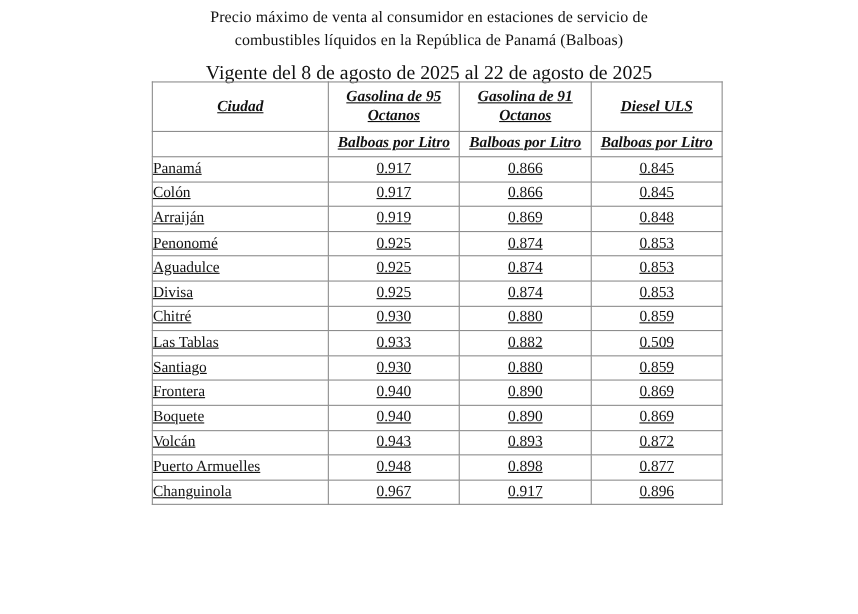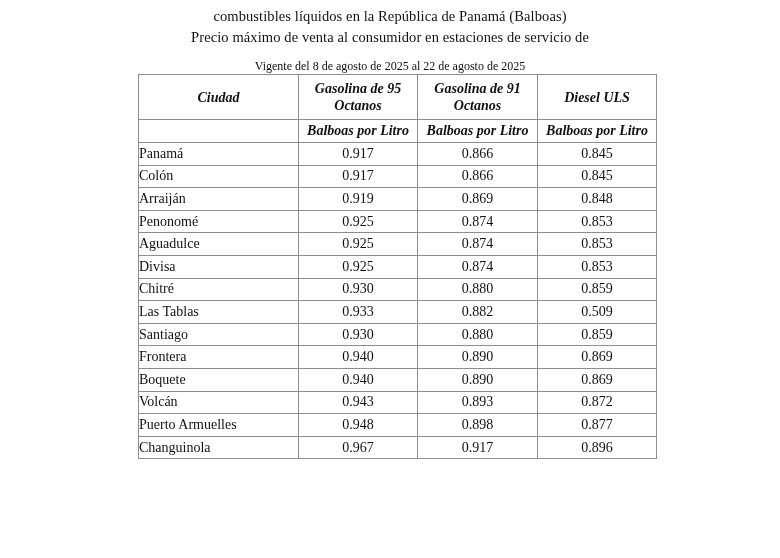--- a/index.html
+++ b/index.html
@@ -31,38 +31,39 @@
     width: 780px;
     text-align: center;
   }
   .title-line {
     font-size: 14.5px;
     line-height: 21px;
     letter-spacing: 0.1px;
     white-space: nowrap;
   }
   .validity-line {
-    font-size: 12px;
+    font-size: 18px;
     line-height: 20px;
     margin-top: 8px;
     white-space: nowrap;
   }
 
   
   .table-wrap {
     position: absolute;
     left: 138px;
     top: 74px;
     width: 518px;
   }
   table.price-table {
     border-collapse: collapse;
     width: 518px;
     table-layout: fixed;
     border: 1.6px solid #4a4a4a;
+    text-decoration: underline;
   }
   table.price-table col.c-city   { width: 160px; }
   table.price-table col.c-g95    { width: 119px; }
   table.price-table col.c-g91    { width: 120px; }
   table.price-table col.c-diesel { width: 119px; }
 
   table.price-table th,
   table.price-table td {
     border: 0.9px solid #8d8d8d;
     padding: 0;
@@ -117,22 +118,22 @@
   }
   .footnote .fn-label { display: inline-block; margin-top: 24px; }
   .footnote .fn-value { display: inline-block; margin-left: 42px; text-align: right; }
 </style>
 </head>
 <body>
 
 <div class="page">
 
   <div class="title-block">
+    <div class="title-line">Precio máximo de venta al consumidor en estaciones de servicio de</div>
     <div class="title-line">combustibles líquidos en la República de Panamá (Balboas)</div>
-    <div class="title-line">Precio máximo de venta al consumidor en estaciones de servicio de</div>
     <div class="validity-line">Vigente del 8 de agosto de 2025 al 22 de agosto de 2025</div>
   </div>
 
   <div class="table-wrap">
     <table class="price-table">
       <colgroup>
         <col class="c-city">
         <col class="c-g95">
         <col class="c-g91">
         <col class="c-diesel">

